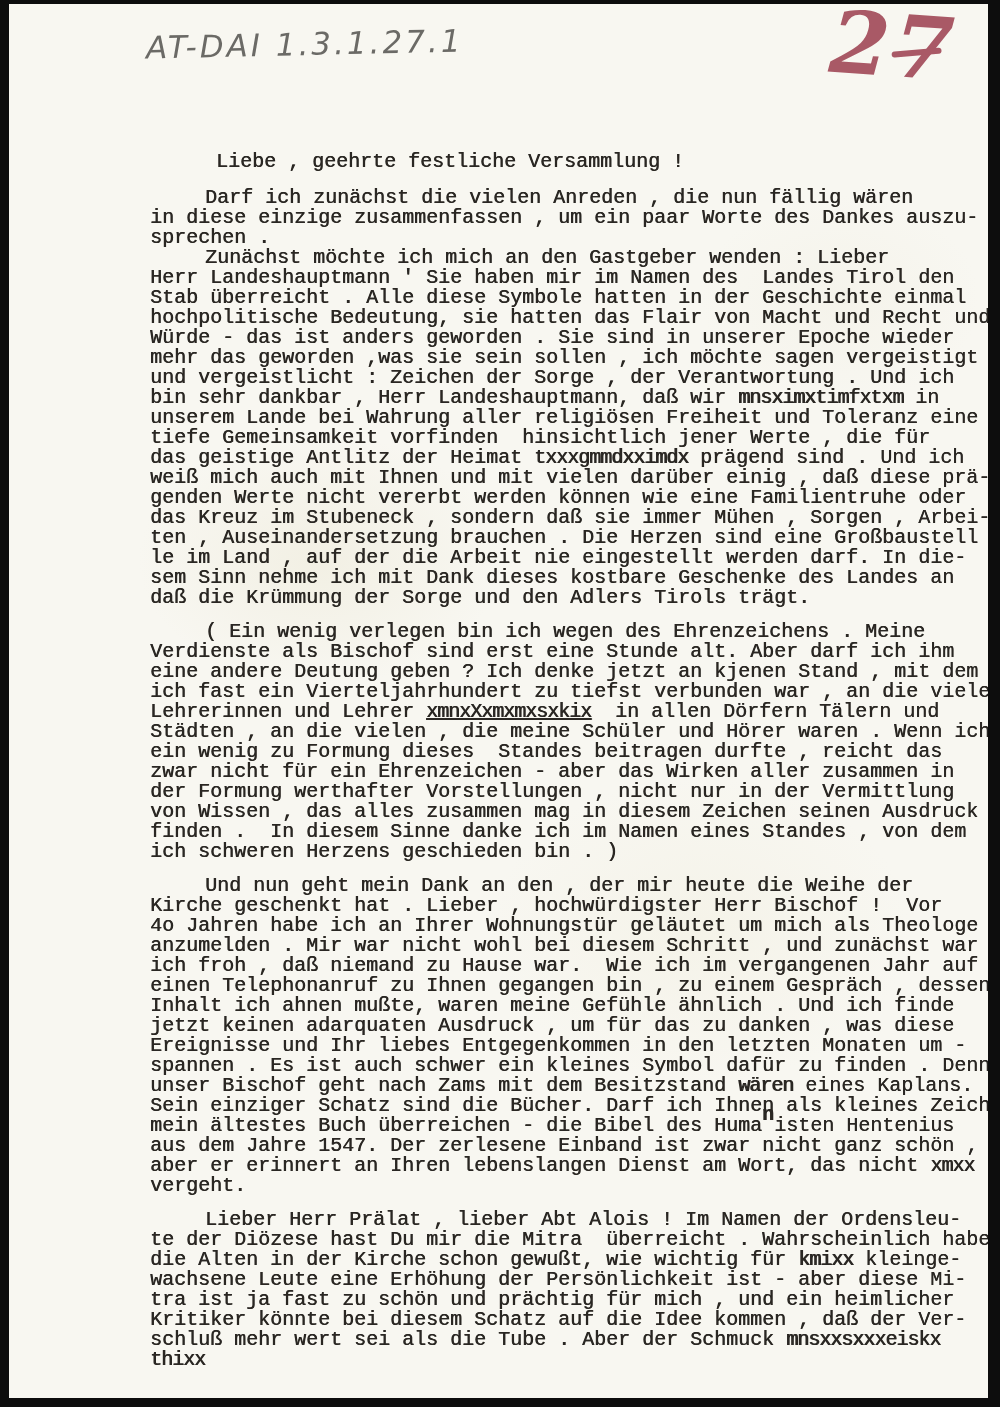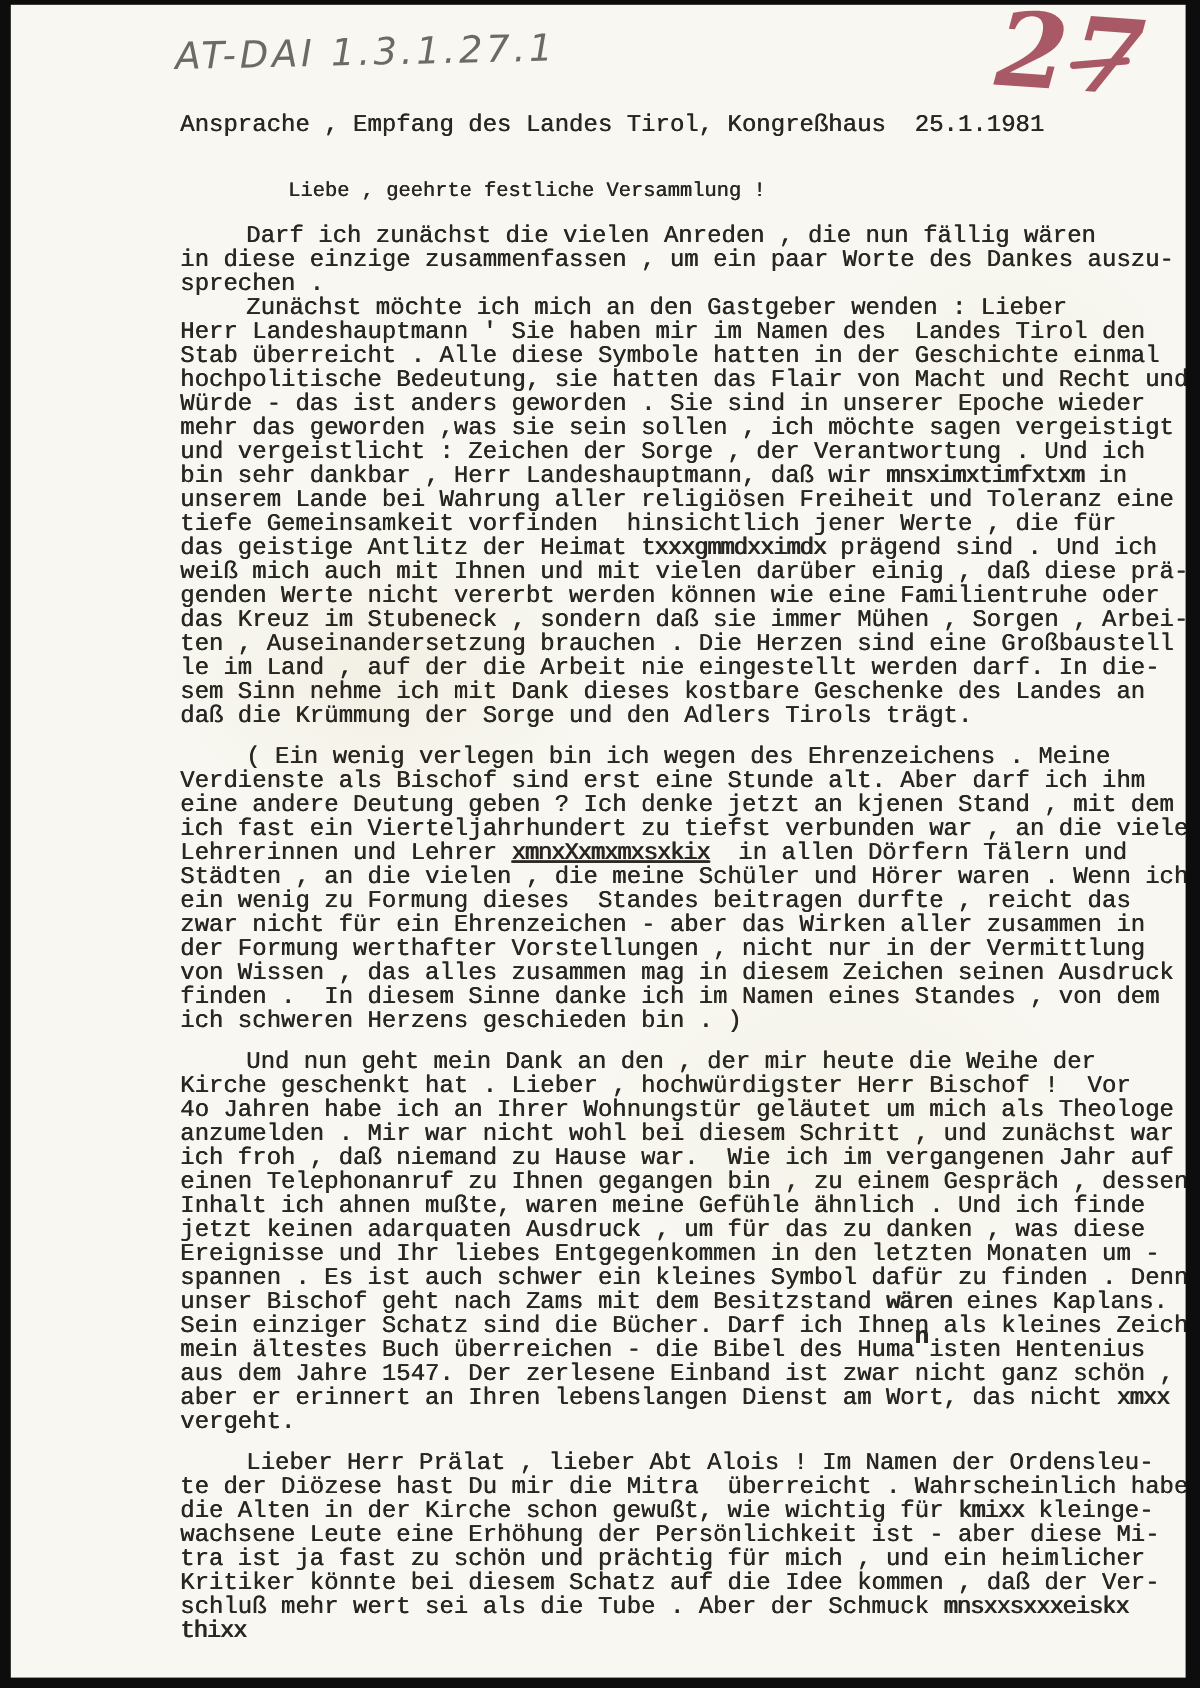--- a/index.html
+++ b/index.html
@@ -63,22 +63,22 @@
     transform:rotate(-9deg);
   }
 
   
   .doc-title{
     position:absolute;left:150px;top:93px;
     font-size:20px;white-space:pre;
     text-shadow:0.4px 0 0 currentColor;
   }
   .salutation{
-    position:absolute;left:240px;top:150px;
-    font-size:17px;white-space:pre;
+    position:absolute;left:216px;top:150px;
+    font-size:20px;white-space:pre;
     text-shadow:0.4px 0 0 currentColor;
   }
   .doc-body{
     position:absolute;left:150px;top:188px;
     width:860px;
     font-size:20px;line-height:20px;
     text-shadow:0.4px 0 0 currentColor;
   }
   .para{margin:0;}
   .para.gap{margin-top:14px;}
@@ -108,21 +108,20 @@
   <div class="edge edge-right"></div>
   <div class="edge edge-bottom"></div>
 
   <div class="archive-ref">AT-DAI 1.3.1.27.1</div>
 
   <div class="page-number">
     <span>27</span>
     <span class="seven-crossbar"></span>
   </div>
 
-  <div class="doc-title">Ansprache , Empfang des Landes Tirol, Kongreßhaus  25.1.1981</div>
 
   <div class="salutation">Liebe , geehrte festliche Versammlung !</div>
 
   <div class="doc-body">
       <div class="para indent">
         <div class="line"><span>Darf ich zunächst die vielen Anreden , die nun fällig wären</span></div>
         <div class="line"><span>in diese einzige zusammenfassen , um ein paar Worte des Dankes auszu-</span></div>
         <div class="line"><span>sprechen .</span></div>
       </div>
       <div class="para indent">

